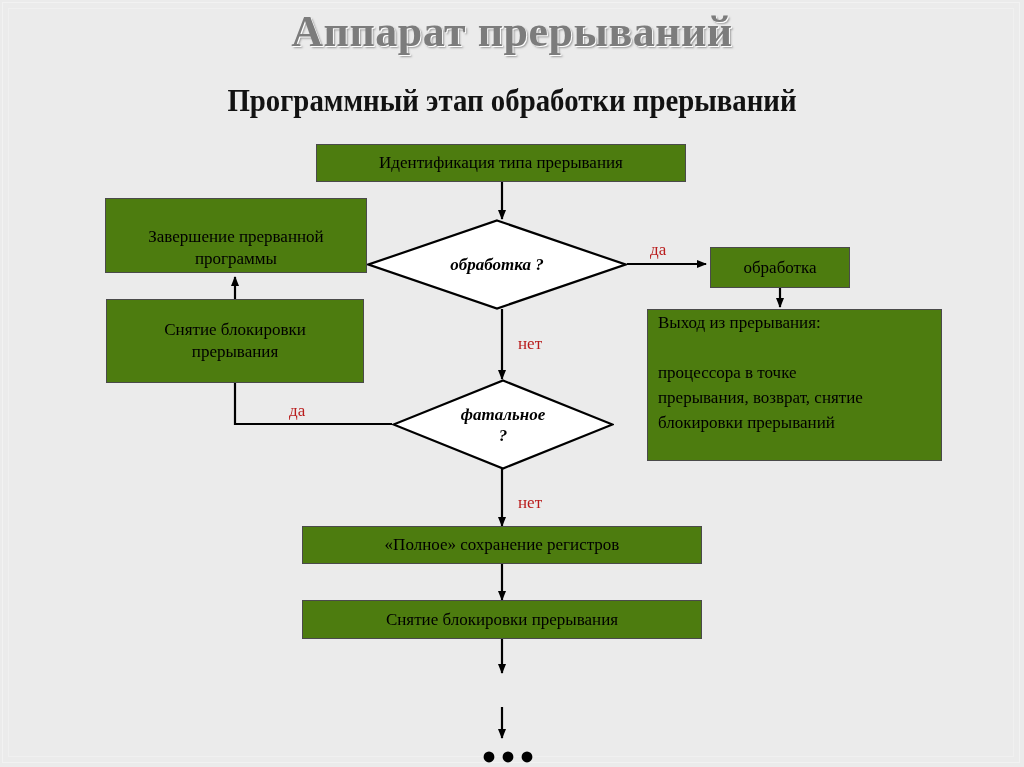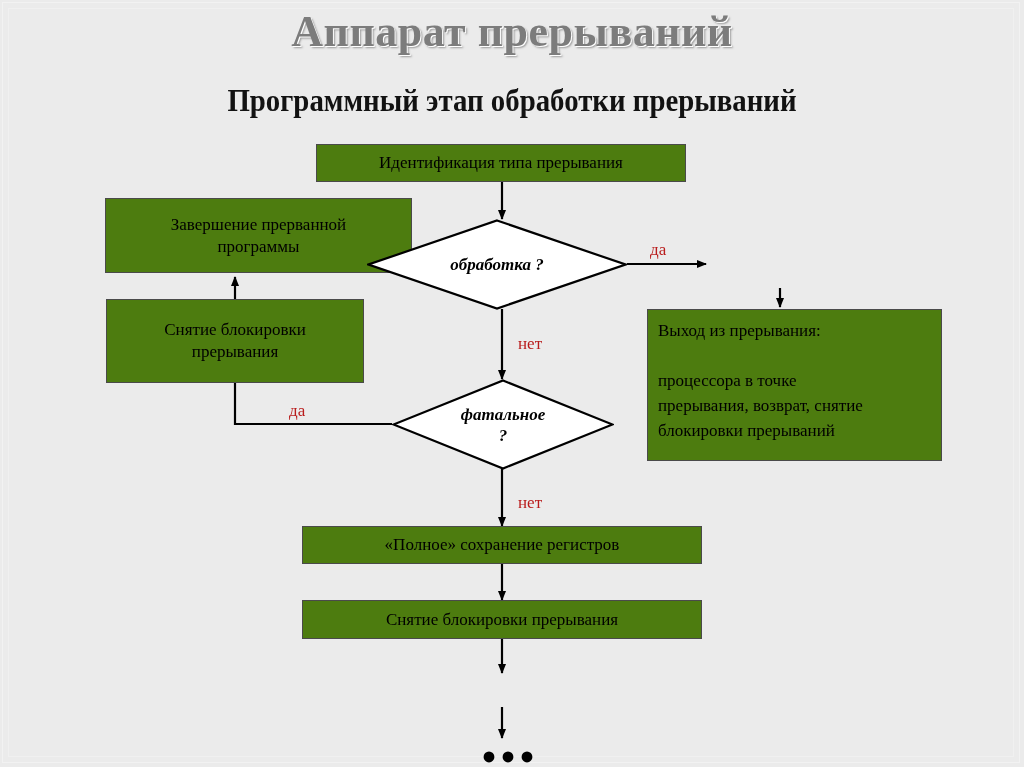--- a/index.html
+++ b/index.html
@@ -77,21 +77,21 @@
     display: flex;
     align-items: center;
     justify-content: center;
     text-align: center;
     padding: 2px 6px;
   }
   .node.left-align {
     justify-content: flex-start;
     text-align: left;
     align-items: flex-start;
-    padding: 8px 10px;
+    padding: 0 10px;
     line-height: 25px;
   }
   .node .inner { width: 100%; }
 
   .diamond-wrap {
     position: absolute;
   }
   .diamond-wrap svg {
     position: absolute;
     left: 0; top: 0;
@@ -173,21 +173,21 @@
 
     <line x1="502" y1="639" x2="502" y2="673" stroke="#000" stroke-width="2.2" marker-end="url(#ah)"></line>
 
     <line x1="502" y1="707" x2="502" y2="738" stroke="#000" stroke-width="2.2" marker-end="url(#ah)"></line>
   </svg>
 
   <div class="node" style="left:316px; top:144px; width:370px; height:38px;">
     <span class="inner">Идентификация типа прерывания</span>
   </div>
 
-  <div class="node" style="left:105px; top:198px; width:307px; height:75px; white-space:pre-line;">
+  <div class="node" style="left:105px; top:198px; width:262px; height:75px; white-space:pre-line;align-items:flex-end;">
     <span class="inner">Завершение прерванной
 программы</span>
   </div>
 
   <div class="node" style="left:106px; top:299px; width:258px; height:84px; white-space:pre-line;">
     <span class="inner">Снятие блокировки
 прерывания</span>
   </div>
 
   <div class="diamond-wrap" style="left:367px; top:219px; width:260px; height:91px;">
@@ -198,20 +198,23 @@
   </div>
 
   <div class="diamond-wrap" style="left:392px; top:379px; width:222px; height:91px;">
     <svg width="222" height="91" viewBox="0 0 222 91" xmlns="http://www.w3.org/2000/svg">
       <polygon points="111,1.5 220.5,45.5 111,89.5 1.5,45.5" fill="#ffffff" stroke="#000000" stroke-width="2.2"></polygon>
     </svg>
     <div class="diamond-label">фатальное
 ?</div>
   </div>
 
+  <div class="node" style="left:710px; top:247px; width:140px; height:41px;">
+    <span class="inner">обработка</span>
+  </div>
 
   <div class="node left-align" style="left:647px; top:309px; width:295px; height:152px;">
     <span class="inner">
       <span>Выход из прерывания:</span><br>
       <br>
       <span>процессора в точке</span><br>
       <span>прерывания, возврат, снятие</span><br>
       <span>блокировки прерываний</span>
     </span>
   </div>

